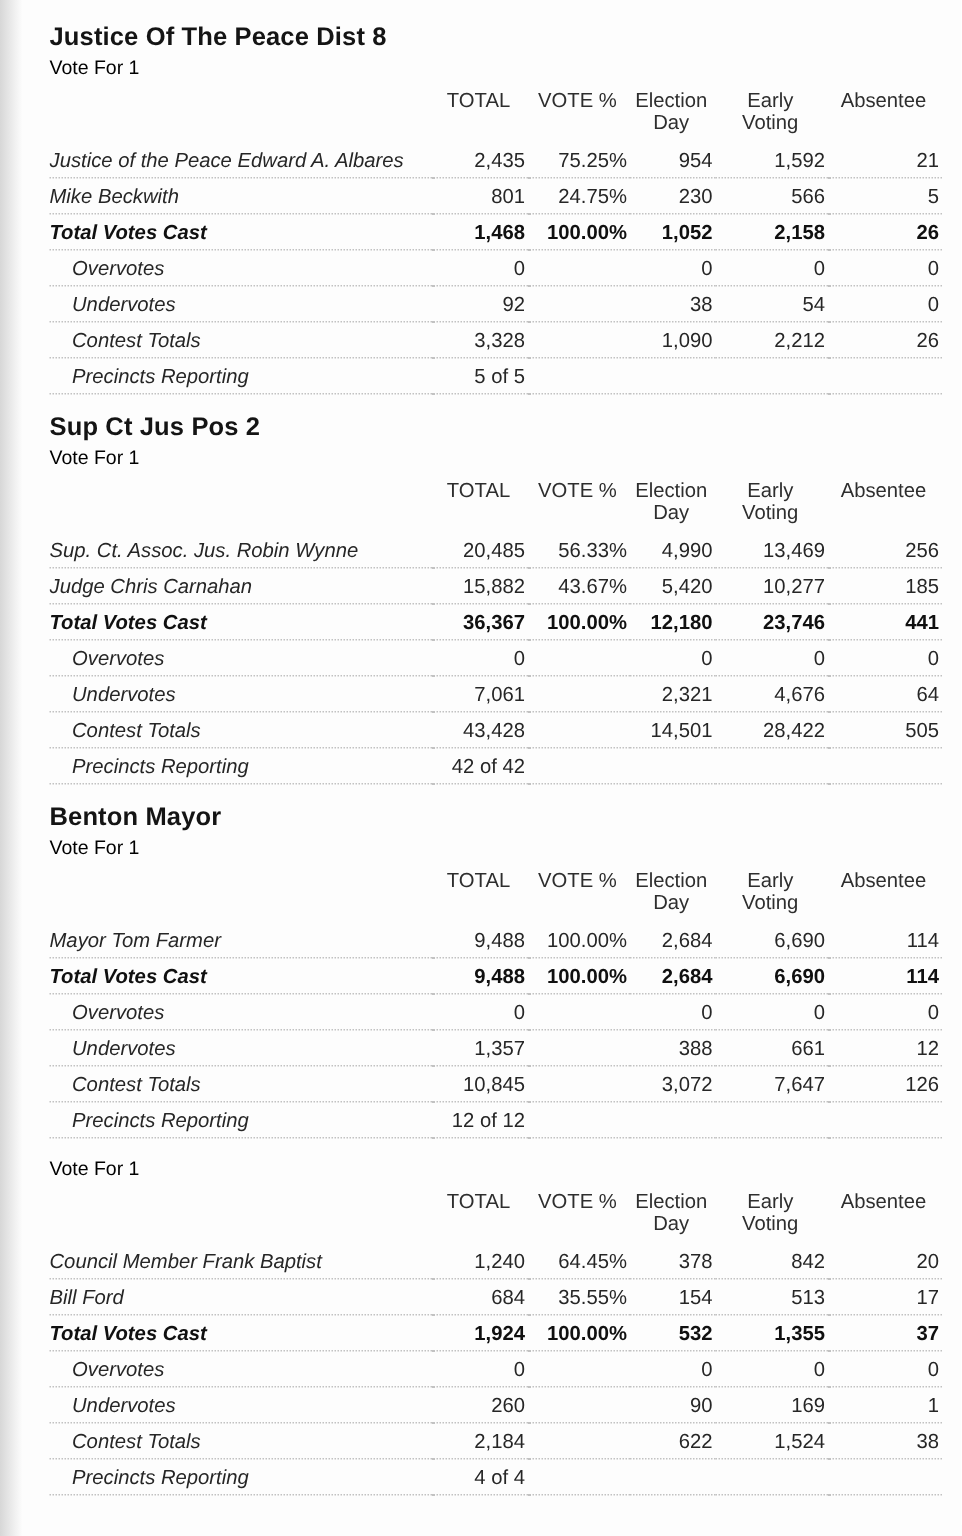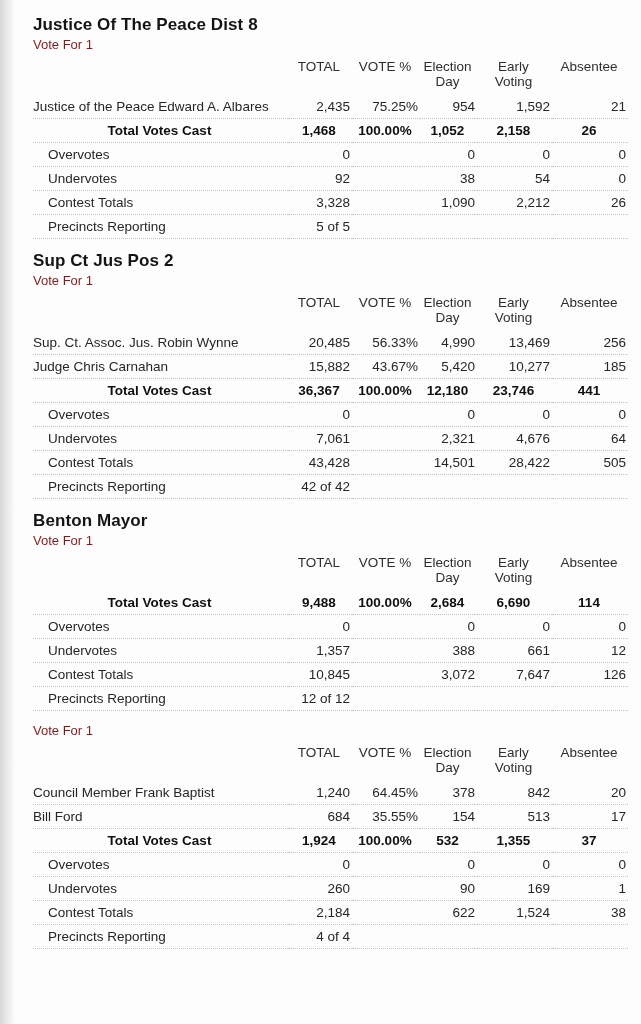--- a/index.html
+++ b/index.html
@@ -26,21 +26,21 @@
     font-size: 17px;
     line-height: 20px;
     font-weight: 700;
     color: #141414;
     margin: 0 0 2px 0;
     letter-spacing: 0.1px;
   }
   .vote-for {
     font-size: 13px;
     line-height: 16px;
-    color: #7f1d1d;
+    color: #000000;
     margin: 0 0 4px 0;
   }
   table.results {
     width: 100%;
     border-collapse: collapse;
     table-layout: fixed;
   }
   col.c-label   { width: 255px; }
   col.c-total   { width: 64px; }
   col.c-pct     { width: 68px; }
@@ -58,24 +58,24 @@
   thead th.lbl { text-align: left; }
   tbody td {
     font-size: 13.5px;
     line-height: 15px;
     color: #262626;
     padding: 4px 2px 4px 0;
     border-bottom: 1px dotted #c2c2c2;
     white-space: nowrap;
     overflow: hidden;
   }
-  tbody td.lbl { text-align: left; padding-left: 0; }
+  tbody td.lbl { text-align: left; padding-left: 0; font-style: italic; }
   tbody td.lbl.indent { padding-left: 15px; }
   tbody td.val { text-align: right; }
-  tbody tr.bold td { font-weight: 700; color: #101010; text-align: center; }
+  tbody tr.bold td { font-weight: 700; color: #101010; }
 </style>
 </head>
 <body>
 
 <div class="page">
   <div class="scan-edge"></div>
   <div id="sections">
   <section class="contest">
     <h2 class="contest-title">Justice Of The Peace Dist 8</h2>
     <div class="vote-for">Vote For 1</div>
@@ -112,20 +112,28 @@
       </thead>
       <tbody>
             <tr>
               <td class="lbl">Justice of the Peace Edward A. Albares</td>
               <td class="val">2,435</td>
               <td class="val">75.25%</td>
               <td class="val">954</td>
               <td class="val">1,592</td>
               <td class="val">21</td>
             </tr>
+            <tr>
+              <td class="lbl">Mike Beckwith</td>
+              <td class="val">801</td>
+              <td class="val">24.75%</td>
+              <td class="val">230</td>
+              <td class="val">566</td>
+              <td class="val">5</td>
+            </tr>
             <tr class="bold">
               <td class="lbl">Total Votes Cast</td>
               <td class="val">1,468</td>
               <td class="val">100.00%</td>
               <td class="val">1,052</td>
               <td class="val">2,158</td>
               <td class="val">26</td>
             </tr>
             <tr>
               <td class="lbl indent">Overvotes</td>
@@ -286,20 +294,28 @@
               <th>
                 <div>Early</div>
                 <div>Voting</div>
               </th>
               <th>
                 <div>Absentee</div>
               </th>
             </tr>
       </thead>
       <tbody>
+            <tr>
+              <td class="lbl">Mayor Tom Farmer</td>
+              <td class="val">9,488</td>
+              <td class="val">100.00%</td>
+              <td class="val">2,684</td>
+              <td class="val">6,690</td>
+              <td class="val">114</td>
+            </tr>
             <tr class="bold">
               <td class="lbl">Total Votes Cast</td>
               <td class="val">9,488</td>
               <td class="val">100.00%</td>
               <td class="val">2,684</td>
               <td class="val">6,690</td>
               <td class="val">114</td>
             </tr>
             <tr>
               <td class="lbl indent">Overvotes</td>

